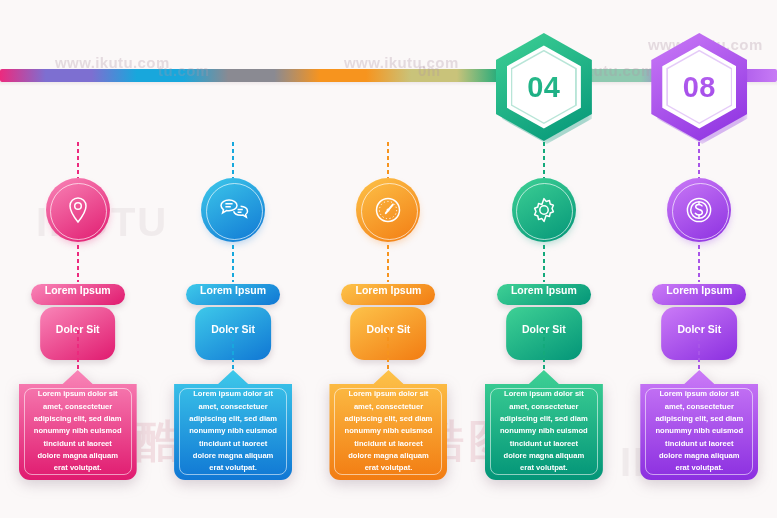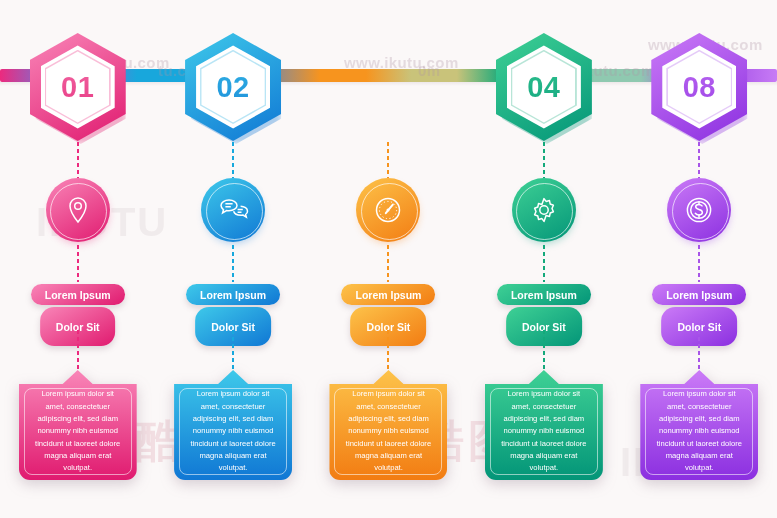--- a/index.html
+++ b/index.html
@@ -93,26 +93,26 @@
   }
   .icon-glyph{position:relative;width:32px;height:32px;}
   .icon-glyph svg{display:block;width:32px;height:32px;}
 
   
   .pill{
     position:absolute;left:50%;transform:translateX(-50%);
     border-radius:14px;
     color:#ffffff;
     font-size:10.5px;font-weight:bold;
-    display:flex;align-items:center;justify-content:center;
+    display:flex;align-items:flex-start;justify-content:center;
     white-space:nowrap;
     box-shadow:0 3px 6px rgba(120,90,110,.22);
   }
   .pill-a{top:284px;height:21px;padding:0 14px;}
-  .pill-b{top:307px;height:21px;padding:9px 16px;}
+  .pill-b{top:307px;height:21px;padding:16px 16px;}
 
   
   .box-wrap{
     position:absolute;left:50%;top:370px;transform:translateX(-50%);
     width:118px;height:110px;
     filter:drop-shadow(0 4px 7px rgba(120,90,110,.28));
   }
   .box-outer{
     position:absolute;inset:0;
     clip-path:polygon(0% 14px,0% 14px,44px 14px,59px 0px,74px 14px,118px 14px,118px 14px,118px 110px,0% 110px);
@@ -123,21 +123,21 @@
     border:1.1px solid rgba(255,255,255,.55);
     border-radius:8px;
     box-sizing:border-box;
     display:flex;align-items:center;justify-content:center;
   }
   .box-text{
     color:#ffffff;
     font-size:7.6px;line-height:1.62;
     text-align:center;
     padding:0 7px;
-    font-weight:normal;
+    font-weight:bold;
   }
 
   
   .wm{position:absolute;pointer-events:none;user-select:none;}
   .wm-url{
     color:rgba(175,150,165,.30);
     font-size:15px;font-weight:bold;letter-spacing:.4px;
   }
   .wm-cjk{
     color:rgba(210,120,140,.20);
@@ -162,27 +162,20 @@
   <div class="wm wm-url" style="left:418px;top:62px;">0m</div>
   <div class="wm wm-url" style="left:648px;top:36px;">www.ikutu.com</div>
   <div class="wm wm-url" style="left:540px;top:62px;">www.ikutu.com</div>
   <div class="wm wm-cjk" style="left:88px;top:412px;">火酷图网</div>
   <div class="wm wm-cjk" style="left:372px;top:412px;">火酷图网</div>
   <div class="wm wm-big" style="left:620px;top:440px;">IKUTU</div>
   <div class="wm wm-big" style="left:36px;top:200px;">IKUTU</div>
 
   <div id="cols">
       <div class="col" style="left: 0px;">
-        <div class="hex-wrap">
-          <div class="hex-shadow" style="background:#e01a6f"></div>
-          <div class="hex-outer" style="background:linear-gradient(150deg,#f986b8,#e01a6f)"></div>
-          <div class="hex-inner"></div>
-          <div class="hex-line" style="background:#ec2a7e"></div>
-          <div class="hex-num" style="background-image:linear-gradient(180deg,#f986b8,#e01a6f)">01</div>
-        </div>
         <div class="dotline d1" style="background-image:linear-gradient(#ec2a7e 55%, transparent 55%)"></div>
         <div class="icon-wrap">
           <div class="icon-shadow" style="background:#e01a6f"></div>
           <div class="icon-circle" style="background:linear-gradient(150deg,#f986b8,#e01a6f)">
             <div class="icon-ring"></div>
             <div class="icon-glyph">
               <svg viewBox="0 0 32 32" fill="none" stroke="#fff" stroke-width="1.5">
                 <path d="M16 4c-4.4 0-8 3.5-8 7.9 0 5.9 8 16.1 8 16.1s8-10.2 8-16.1C24 7.5 20.4 4 16 4z"></path>
                 <circle cx="16" cy="12" r="3.3"></circle>
               </svg>
@@ -198,27 +191,20 @@
         </div>
         <div class="dotline d3" style="background-image:linear-gradient(#ec2a7e 55%, transparent 55%)"></div>
         <div class="box-wrap">
           <div class="box-outer" style="background:linear-gradient(180deg,#f986b8,#e01a6f)"></div>
           <div class="box-inner">
             <div class="box-text">Lorem ipsum dolor sit amet, consectetuer adipiscing elit, sed diam nonummy nibh euismod tincidunt ut laoreet dolore magna aliquam erat volutpat.</div>
           </div>
         </div>
       </div>
       <div class="col" style="left: 155.4px;">
-        <div class="hex-wrap">
-          <div class="hex-shadow" style="background:#1077d4"></div>
-          <div class="hex-outer" style="background:linear-gradient(150deg,#3ec9ea,#1077d4)"></div>
-          <div class="hex-inner"></div>
-          <div class="hex-line" style="background:#17a8dd"></div>
-          <div class="hex-num" style="background-image:linear-gradient(180deg,#3ec9ea,#1077d4)">02</div>
-        </div>
         <div class="dotline d1" style="background-image:linear-gradient(#17a8dd 55%, transparent 55%)"></div>
         <div class="icon-wrap">
           <div class="icon-shadow" style="background:#1077d4"></div>
           <div class="icon-circle" style="background:linear-gradient(150deg,#3ec9ea,#1077d4)">
             <div class="icon-ring"></div>
             <div class="icon-glyph">
               <svg viewBox="0 0 32 32" fill="none" stroke="#fff" stroke-width="1.5">
                 <path d="M4 11.4c0-3 3.6-5.4 8-5.4s8 2.4 8 5.4-3.6 5.4-8 5.4a12 12 0 0 1-2.4-.2L5.6 19l.9-3.2A5.7 5.7 0 0 1 4 11.4z"></path>
                 <path d="M16.6 17.2c.7 2.3 3.8 4 7.4 4 .7 0 1.4-.1 2-.2l3.3 2.1-.7-2.6c1.2-.9 1.9-2 1.9-3.3 0-2.7-3-4.9-6.9-5"></path>
                 <path d="M8.4 9.8h7.2M8.4 12.8h5.4"></path>

